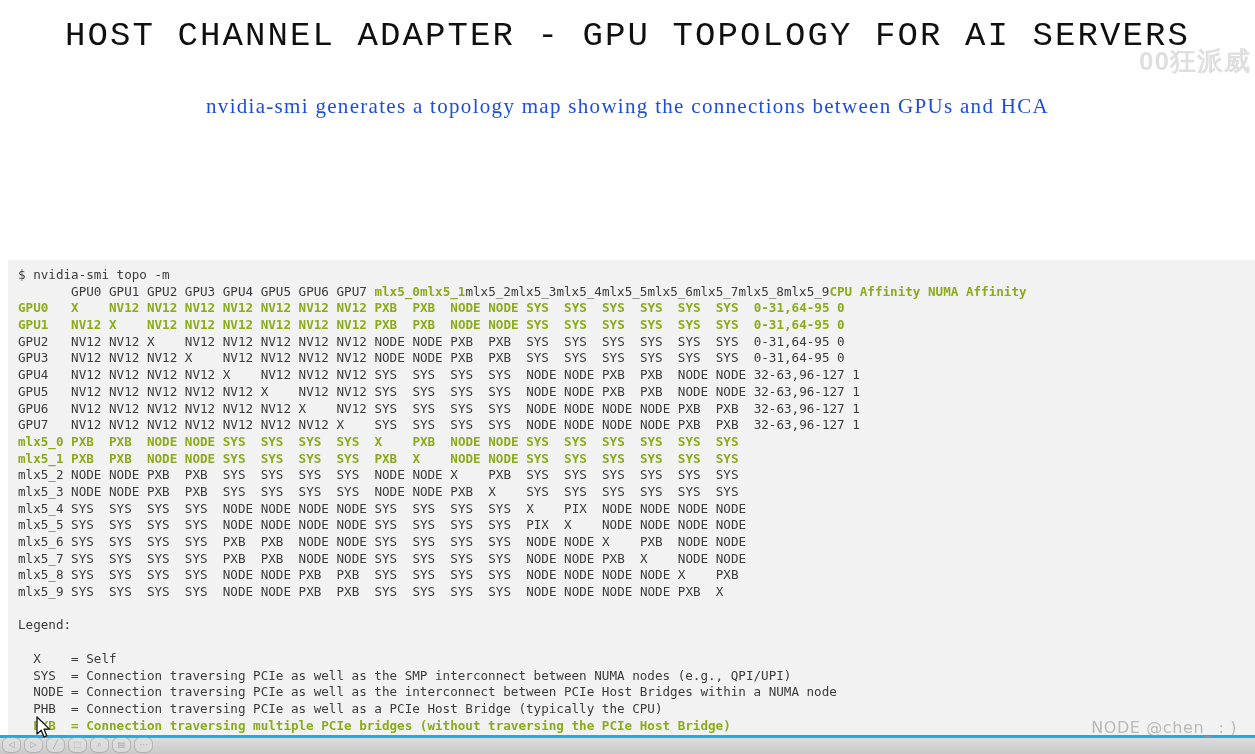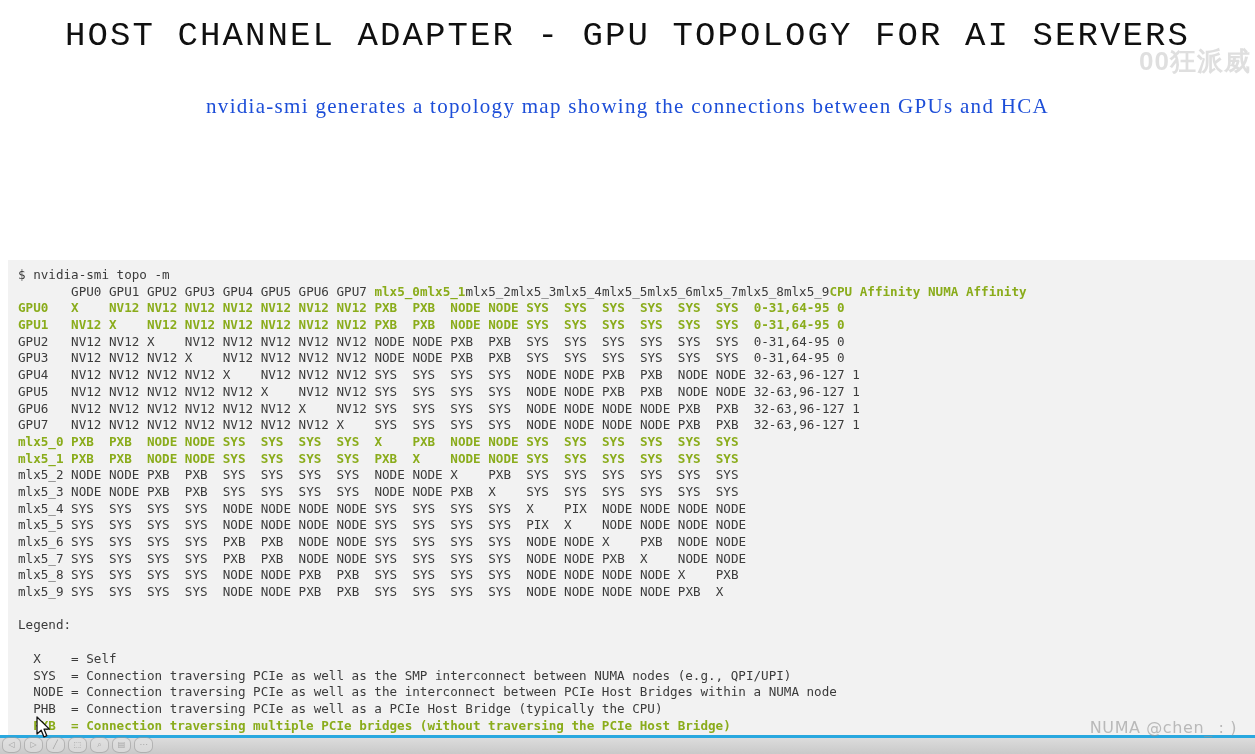--- a/index.html
+++ b/index.html
@@ -175,17 +175,17 @@
 <div class="mini-toolbar" id="mini-toolbar">
     <div class="ico">◁</div>
     <div class="ico">▷</div>
     <div class="ico">╱</div>
     <div class="ico">⬚</div>
     <div class="ico">⌕</div>
     <div class="ico">▤</div>
     <div class="ico">⋯</div>
   </div>
 
-<div class="wm-bottom">NUMA @chen_  : )</div>
+<div class="wm-bottom">NODE @chen_  : )</div>
 
 <svg class="cursor" viewBox="0 0 16 24">
   <path d="M1 1 L1 18 L5.2 14.2 L8 21 L10.8 19.7 L8.1 13.2 L13.4 13.1 Z" fill="#ffffff" stroke="#111111" stroke-width="1.3" stroke-linejoin="round"></path>
 </svg>
 
 </body></html>

